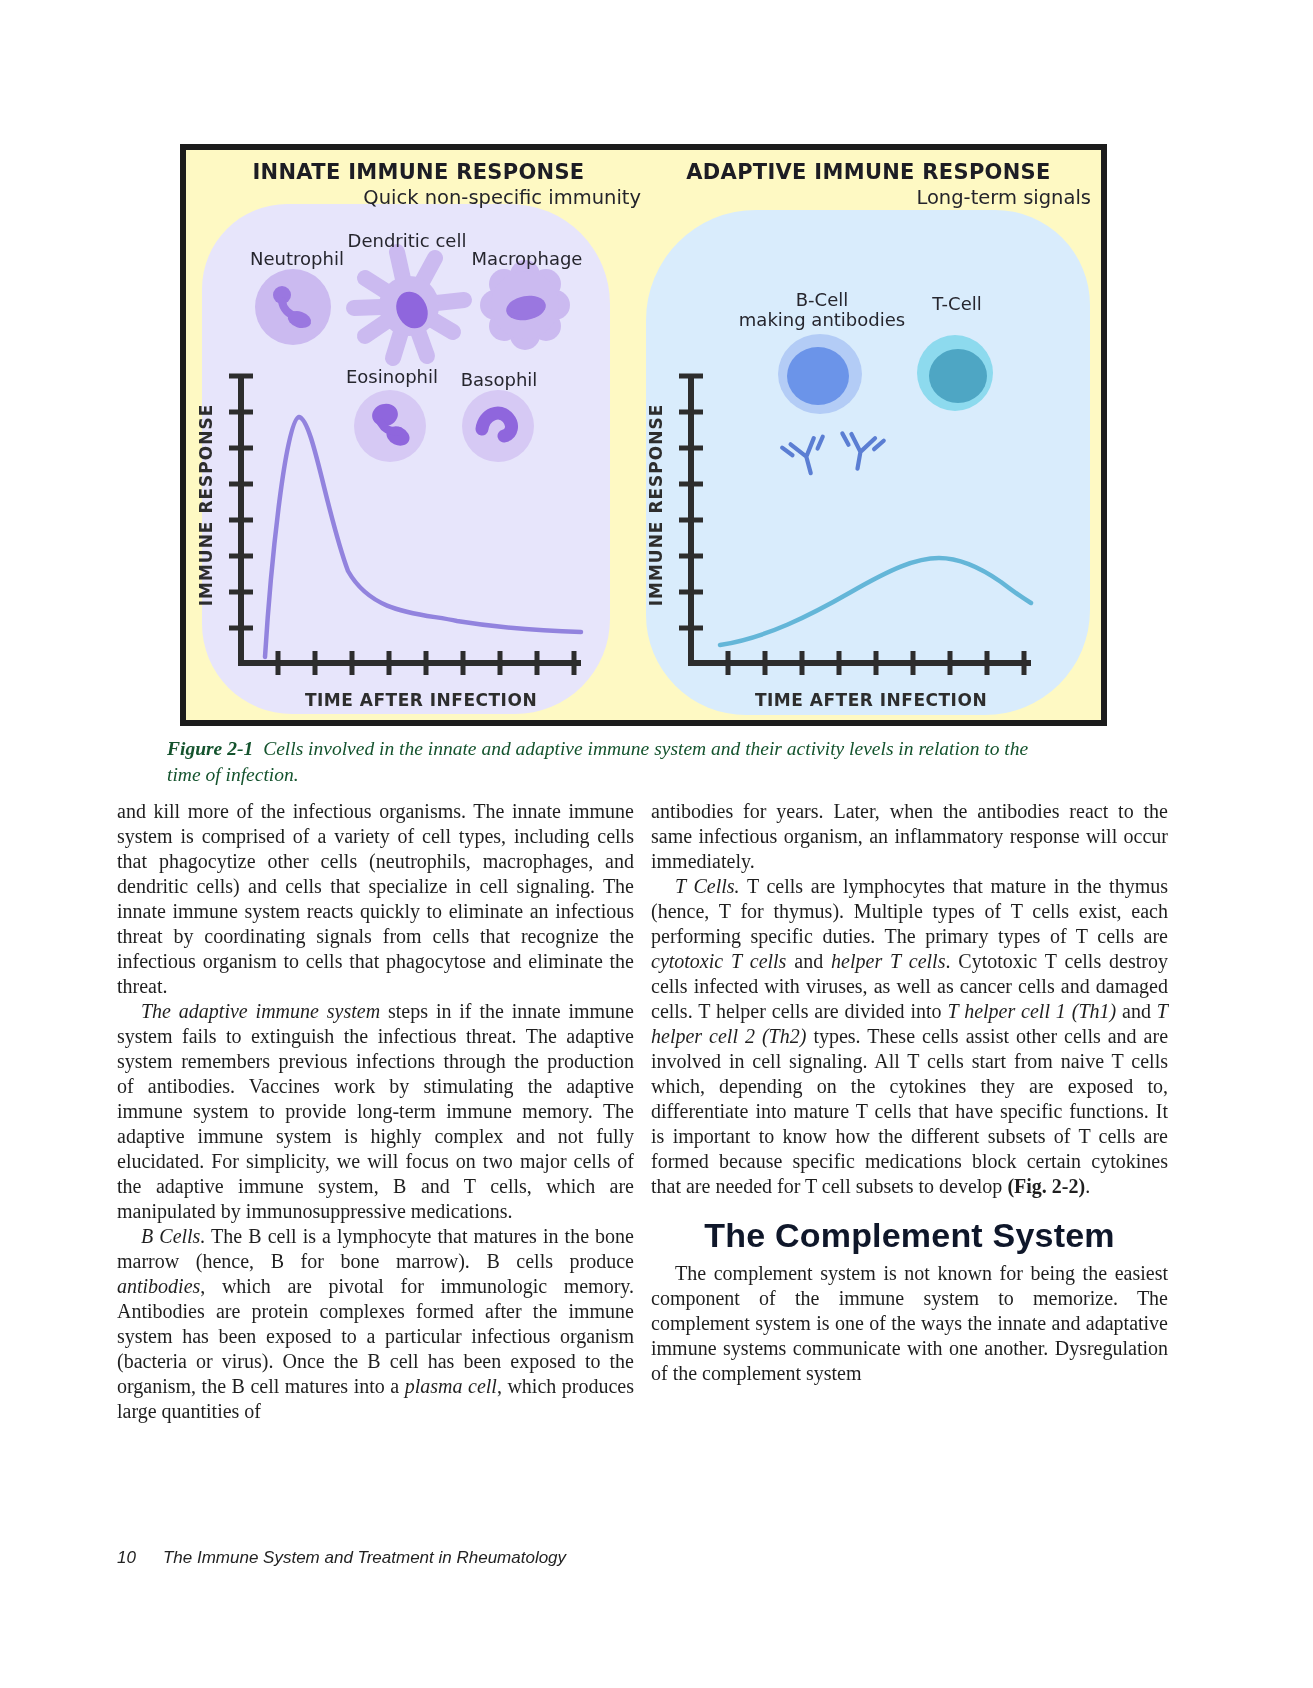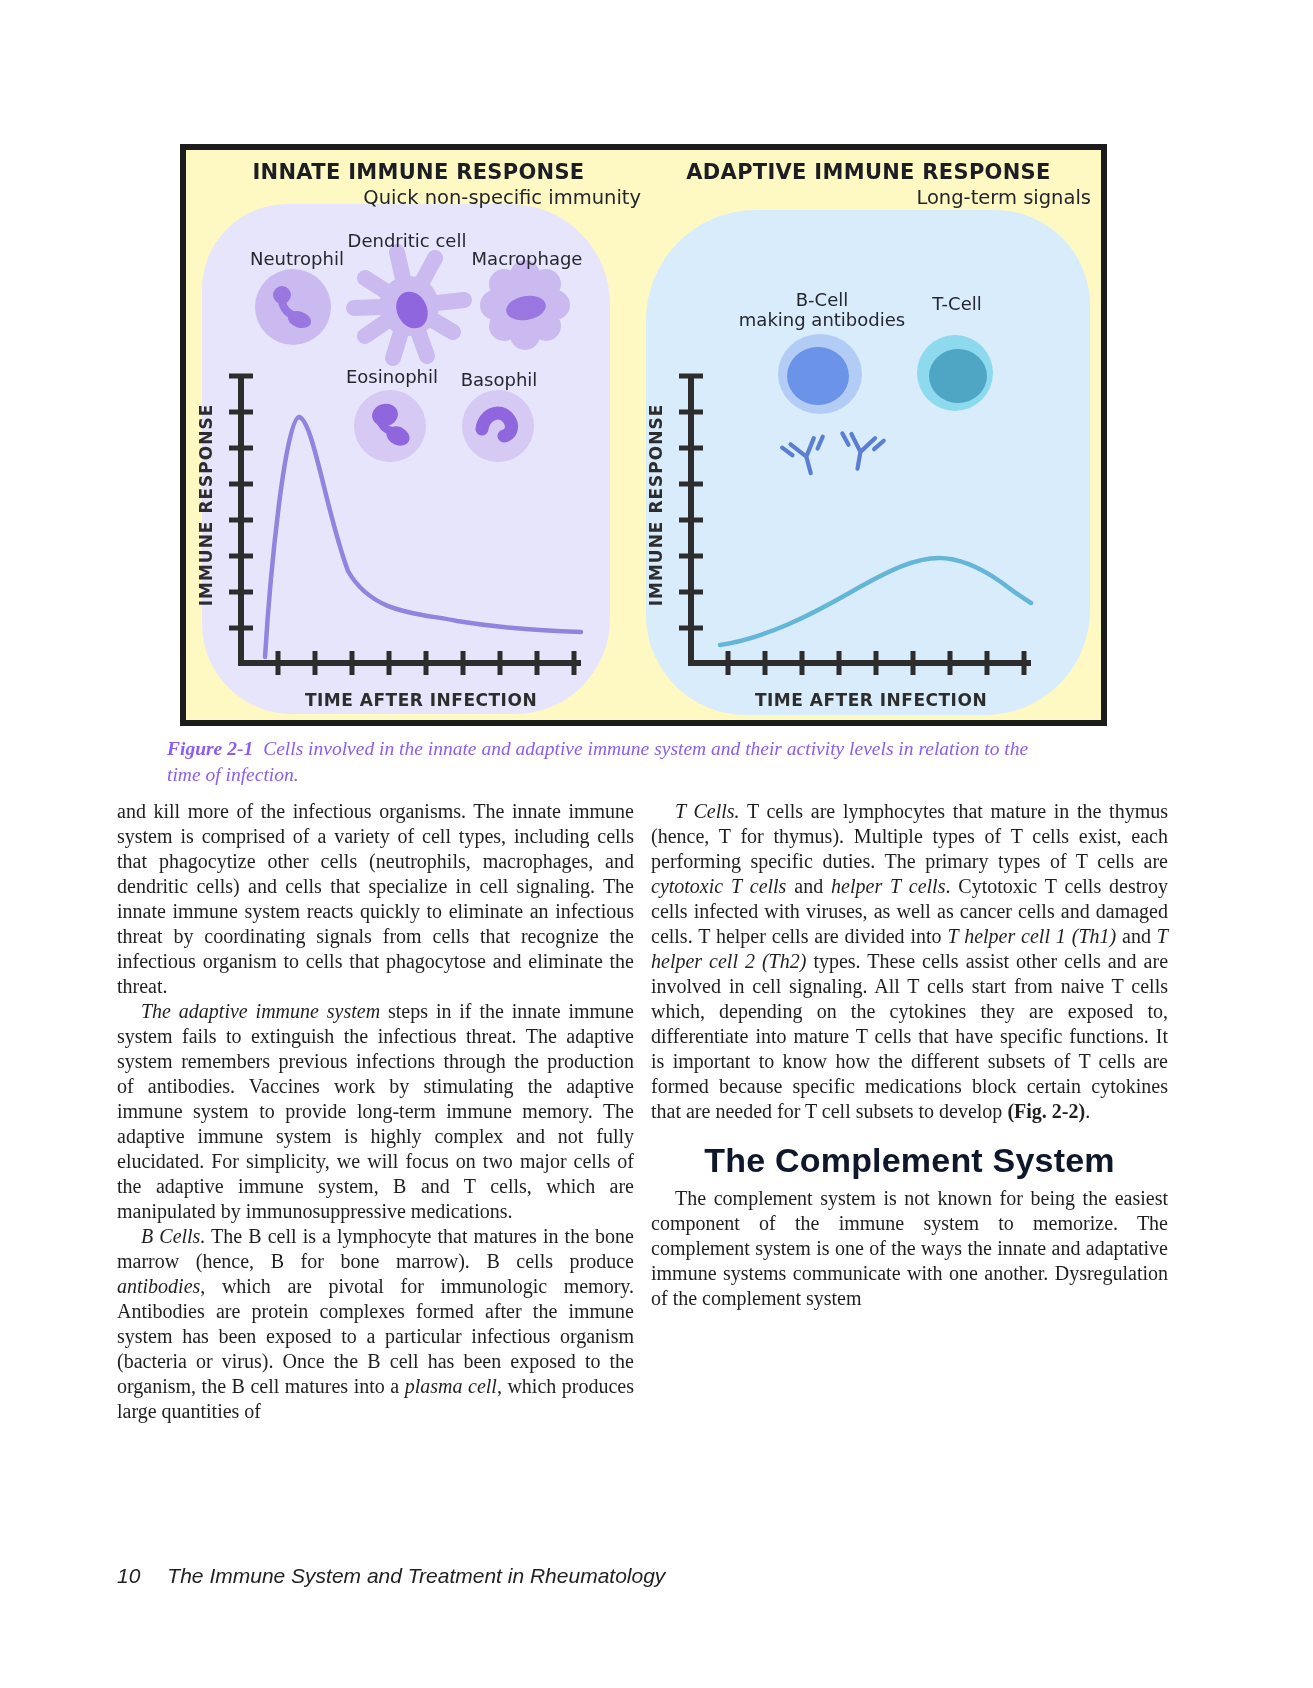--- a/index.html
+++ b/index.html
@@ -19,38 +19,38 @@
   .blob.innate{left:6px;top:44px;width:408px;height:510px;background:#e7e5fb;
                border-radius:85px 100px 95px 90px;}
   .blob.adaptive{left:0px;top:50px;width:444px;height:505px;background:#d9ecfc;
                  border-radius:110px 95px 105px 100px;}
   .panel svg{position:absolute;left:0;top:0;z-index:2;}
   .cell-label{position:absolute;z-index:3;transform:translateX(-50%);white-space:nowrap;
               font-size:18px;color:#26262e;}
 
   
   #caption{position:absolute;left:167px;top:736px;width:897px;font-size:19.5px;
-           font-style:italic;line-height:25.5px;color:#8b5cf6;}
+           font-style:italic;line-height:25.5px;color:#14532d;}
   #caption .cap-label{font-weight:bold;margin-right:10px;}
 
   
   .col{position:absolute;top:799px;width:517px;font-size:20px;line-height:25px;text-align:justify;}
   #col-left{left:117px;}
   #col-right{left:651px;}
   .col p{margin:0;}
   .col p.indent{text-indent:24px;}
   .bi{font-weight:normal;font-style:italic;margin-top:13px;}
   .i{font-style:italic;}
   .b{font-weight:bold;}
   #section-heading{font-family:"Liberation Sans",sans-serif;font-size:34px;font-weight:bold;
                    color:#0f172a;margin:24px 0 13px 0;letter-spacing:.2px;text-align:center;}
 
   
   #footer{position:absolute;left:117px;top:1548px;font-family:"Liberation Sans",sans-serif;
-          font-style:italic;font-size:21px;color:#222;margin-top:16px;}
+          font-style:italic;font-size:17px;color:#222;}
   #footer .pg{margin-right:27px;}
 </style>
 </head>
 <body>
 
 <div id="page">
 
   <div id="figure-box">
 
     <div class="panel left">
@@ -220,20 +220,21 @@
   </div>
 
   <div id="col-left" class="col">
       <p><span>and kill more of the infectious organisms. The innate immune system is comprised of a variety of cell types, including cells that phagocytize other cells (neutrophils, macrophages, and dendritic cells) and cells that specialize in cell signaling. The innate immune system reacts quickly to eliminate an infectious threat by coordinating signals from cells that recognize the infectious organism to cells that phagocytose and eliminate the threat.</span></p>
       <p class="indent"><span class="bi">The adaptive immune system</span><span> steps in if the innate immune system fails to extinguish the infectious threat. The adaptive system remembers previous infections through the production of antibodies. Vaccines work by stimulating the adaptive immune system to provide long-term immune memory. The adaptive immune system is highly complex and not fully elucidated. For simplicity, we will focus on two major cells of the adaptive immune system, B and T cells, which are manipulated by immunosuppressive medications.</span></p>
       <p class="indent"><span class="bi">B Cells.</span><span> The B cell is a lymphocyte that matures in the bone marrow (hence, B for bone marrow). B cells produce </span><span class="i">antibodies</span><span>, which are pivotal for immunologic memory. Antibodies are protein complexes formed after the immune system has been exposed to a particular infectious organism (bacteria or virus). Once the B cell has been exposed to the organism, the B cell matures into a </span><span class="i">plasma cell</span><span>, which produces large quantities of</span></p>
     </div>
 
   <div id="col-right" class="col">
     <div>
+        <p><span>antibodies for years. Later, when the antibodies react to the same infectious organism, an inflammatory response will occur immediately.</span></p>
         <p class="indent"><span class="bi">T Cells.</span><span> T cells are lymphocytes that mature in the thymus (hence, T for thymus). Multiple types of T cells exist, each performing specific duties. The primary types of T cells are </span><span class="i">cytotoxic T cells</span><span> and </span><span class="i">helper T cells</span><span>. Cytotoxic T cells destroy cells infected with viruses, as well as cancer cells and damaged cells. T helper cells are divided into </span><span class="i">T helper cell 1 (Th1)</span><span> and </span><span class="i">T helper cell 2 (Th2)</span><span> types. These cells assist other cells and are involved in cell signaling. All T cells start from naive T cells which, depending on the cytokines they are exposed to, differentiate into mature T cells that have specific functions. It is important to know how the different subsets of T cells are formed because specific medications block certain cytokines that are needed for T cell subsets to develop </span><span class="b">(Fig. 2-2)</span><span>.</span></p>
       </div>
     <h2 id="section-heading">The Complement System</h2>
     <div>
         <p class="indent"><span>The complement system is not known for being the easiest component of the immune system to memorize. The complement system is one of the ways the innate and adaptative immune systems communicate with one another. Dysregulation of the complement system</span></p>
       </div>
   </div>
 
   <div id="footer">
     <span class="pg">10</span><span>The Immune System and Treatment in Rheumatology</span>

